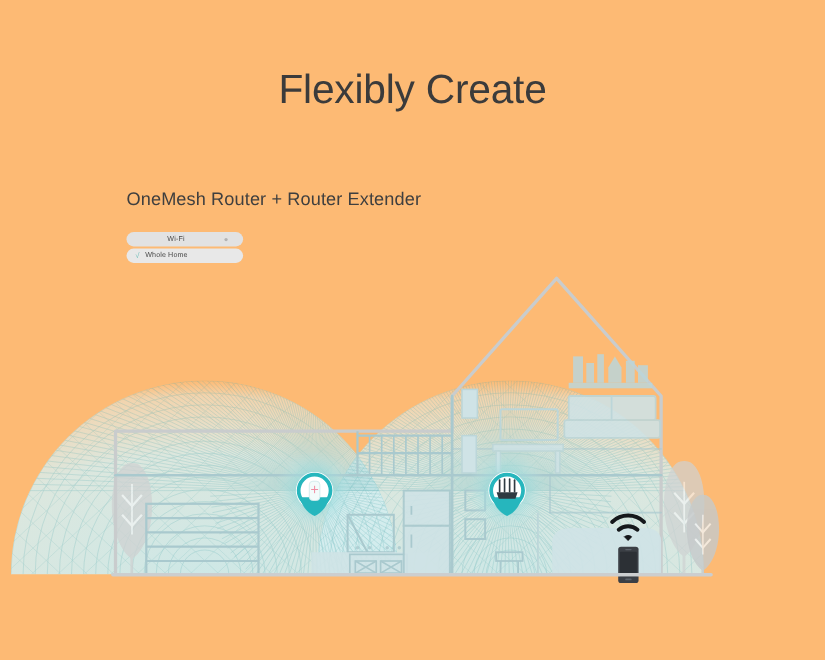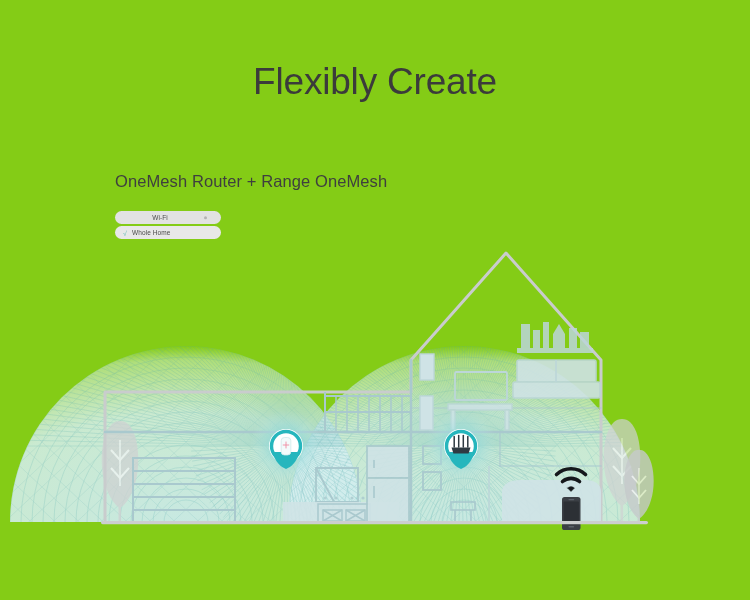--- a/index.html
+++ b/index.html
@@ -12,21 +12,21 @@
     height: 600px;
     background: #fcfcfc;
     font-family: "Liberation Sans", "DejaVu Sans", sans-serif;
     overflow: hidden;
     position: relative;
     -webkit-font-smoothing: antialiased;
   }
   .page {
     position: absolute;
     inset: 0;
-    background: #84cc16;
+    background: #fdba74;
   }
 
   
   .headline {
     position: absolute;
     top: 36px;
     left: 0;
     right: 0;
     text-align: center;
     color: #3b3b3b;
@@ -108,21 +108,21 @@
 </style>
 </head>
 <body>
 
 <div class="page">
 
   <h1 class="headline">
     <span class="l1">Flexibly Create</span>
   </h1>
 
-  <div class="caption">OneMesh Router + Range OneMesh</div>
+  <div class="caption">OneMesh Router + Router Extender</div>
 
   <div class="pill-stack">
     <div class="pill wifi">
       <span>Wi-Fi</span>
       <span class="dot"></span>
     </div>
     <div class="pill home">
       <span class="check">√</span>
       <span>Whole Home</span>
     </div>

